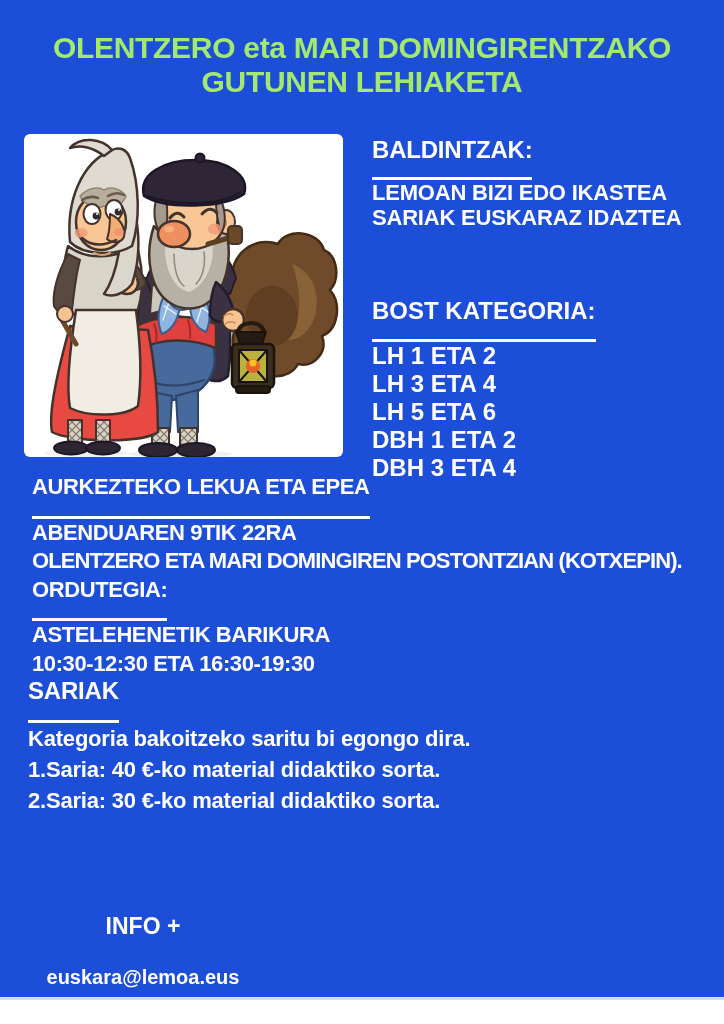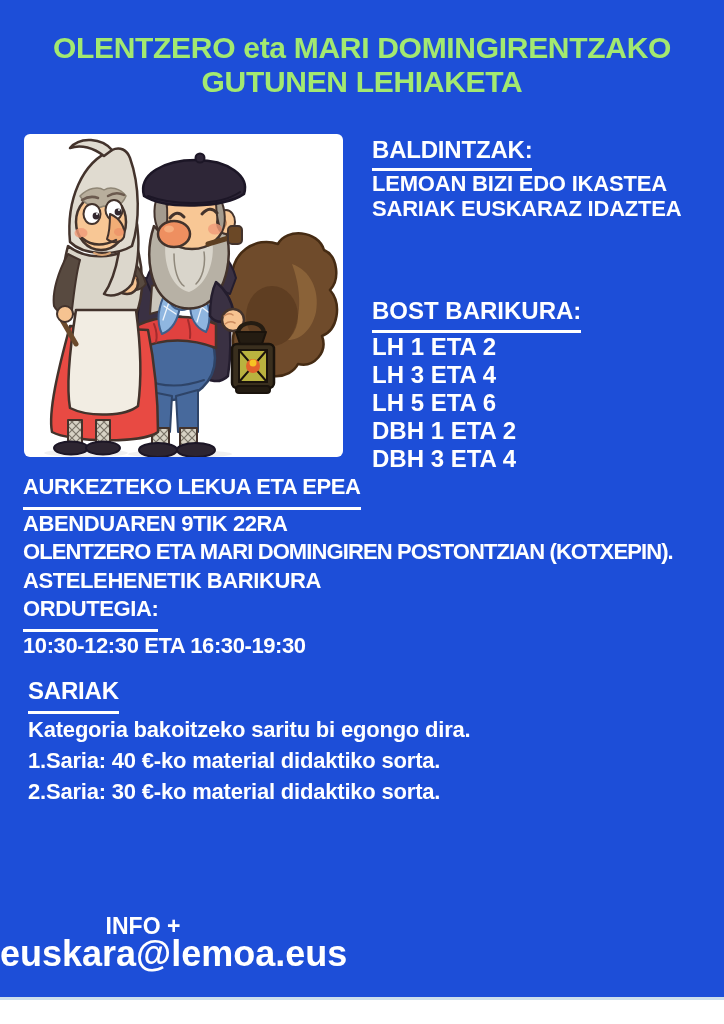--- a/index.html
+++ b/index.html
@@ -19,39 +19,39 @@
     background:#ffffff; border-radius:6px;
   }
   .illu-box svg{display:block;}
   .col-right{
     position:absolute; left:372px; color:#ffffff; font-weight:800;
   }
   .blk-baldintzak{ top:136px; font-size:22px; line-height:25px; letter-spacing:-0.2px;}
   .blk-baldintzak .hline{font-size:24px; line-height:27px;}
   .blk-kategoriak{ top:297px; font-size:24px; line-height:28px;}
   .blk-mid{
-    position:absolute; left:23px; top:473px; color:#ffffff; font-weight:800;
+    position:absolute; left:32px; top:473px; color:#ffffff; font-weight:800;
     font-size:22px; line-height:28.5px; letter-spacing:-0.4px;
   }
   .tight{letter-spacing:-0.9px;}
   .blk-sariak{
     position:absolute; left:28px; top:675px; color:#ffffff; font-weight:800;
     font-size:22px; line-height:31px; letter-spacing:-0.2px;
   }
   .blk-sariak .hline{font-size:24px;text-decoration:underline;}
   .u{
-    display:inline-block; border-bottom:3px solid #ffffff; padding-bottom:5px;
+    display:inline-block; border-bottom:3px solid #ffffff; padding-bottom:14px;
   }
   .blk-info{
     position:absolute; left:0; top:913px; width:286px; text-align:center;
     color:#ffffff; font-weight:800;
   }
   .blk-info .i1{font-size:23px; line-height:26px;}
   .blk-info .i2{font-size:26px; line-height:27px;}
-  .blk-info .i3{font-size:36px; line-height:29px;}
+  .blk-info .i3{font-size:20px; line-height:29px;margin-top:24px;}
   .logo{
     position:absolute; left:494px; top:952px; display:flex; align-items:center; gap:13px;margin-top:48px;
   }
   .logo-text{
     color:#ffffff; font-weight:700; font-size:30px; line-height:33px; letter-spacing:3px;
   }
   .bottom-line{
     position:absolute; left:0; bottom:0; width:724px; height:3px; background:#cddfec;
   }
 </style>
@@ -201,34 +201,34 @@
     </svg>
   </div>
 
   <div class="col-right blk-baldintzak">
     <div class="hline"><span class="u">BALDINTZAK:</span></div>
     <div>LEMOAN BIZI EDO IKASTEA</div>
     <div>SARIAK EUSKARAZ IDAZTEA</div>
   </div>
 
   <div class="col-right blk-kategoriak">
-    <div><span class="u">BOST BARIKURA:</span></div>
+    <div><span class="u">BOST KATEGORIA:</span></div>
     <div>LH 1 ETA 2</div>
     <div>LH 3 ETA 4</div>
     <div>LH 5 ETA 6</div>
     <div>DBH 1 ETA 2</div>
     <div>DBH 3 ETA 4</div>
   </div>
 
   <div class="blk-mid">
     <div><span class="u">AURKEZTEKO LEKUA ETA EPEA</span></div>
     <div>ABENDUAREN 9TIK 22RA</div>
     <div class="tight">OLENTZERO ETA MARI DOMINGIREN POSTONTZIAN (KOTXEPIN).</div>
+    <div><span class="u">ORDUTEGIA:</span></div>
     <div>ASTELEHENETIK BARIKURA</div>
-    <div><span class="u">ORDUTEGIA:</span></div>
     <div>10:30-12:30 ETA 16:30-19:30</div>
   </div>
 
   <div class="blk-sariak">
     <div class="hline"><span class="u">SARIAK</span></div>
     <div>Kategoria bakoitzeko saritu bi egongo dira.</div>
     <div>1.Saria: 40 €-ko material didaktiko sorta.</div>
     <div>2.Saria: 30 €-ko material didaktiko sorta.</div>
   </div>
 

